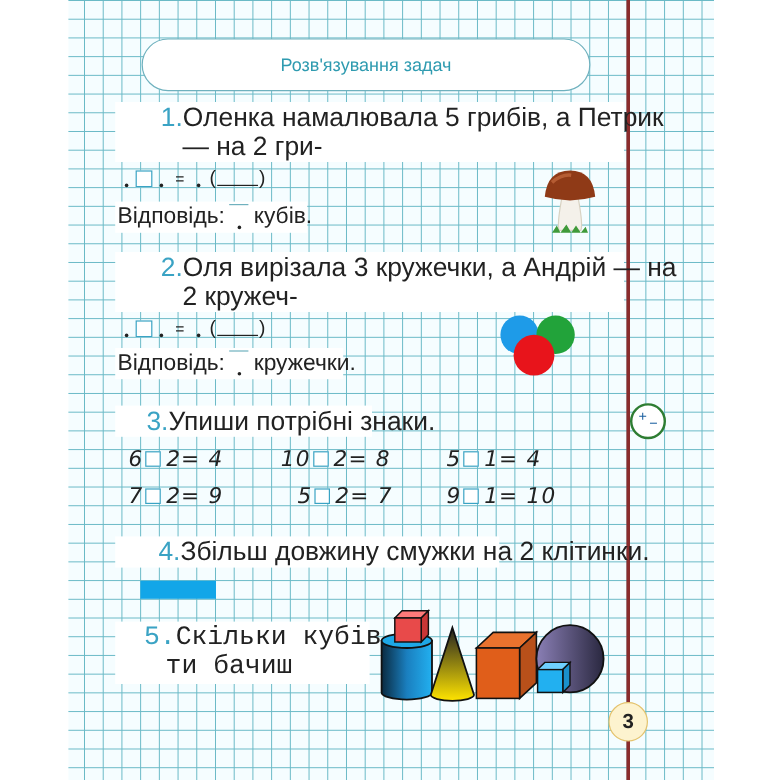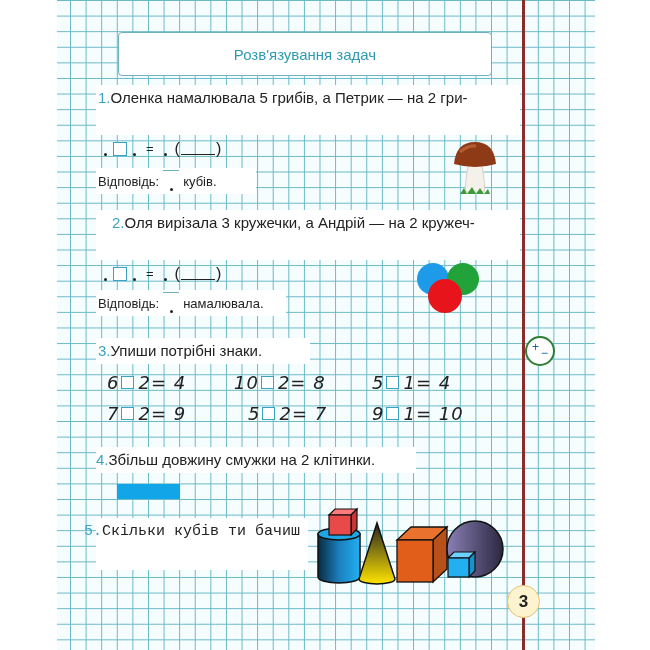--- a/index.html
+++ b/index.html
@@ -7,34 +7,34 @@
          font-family:"Liberation Sans", sans-serif; color:#222; }
   .page { position:absolute; left:57px; top:0; width:538px; height:650px;
           background-color:#f5fdff;
           background-image:
             linear-gradient(to right, #69b9c6 1px, transparent 1px),
             linear-gradient(to bottom, #69b9c6 1px, transparent 1px);
           background-size:15.6px 15.6px;
           background-position:13px 0px; }
   .margin-line { position:absolute; left:522px; top:0; width:3px; height:650px; background:#8a2c2c; }
   .title-box { position:absolute; left:118px; top:32px; width:374px; height:44px; background:#fff;
-               border:1.5px solid #6fb1be; border-radius:4px; box-sizing:border-box;
+               border:1.5px solid #6fb1be; border-radius:22px; box-sizing:border-box;
                display:flex; align-items:center; justify-content:center; }
   .title-box span { color:#2f9bb0; font-size:15px; }
   .white { position:absolute; background:#fff; }
-  .task-text { position:absolute; font-size:15px; line-height:24px; color:#222; }
+  .task-text { position:absolute; font-size:22px; line-height:24px; color:#222;margin-left:36px; }
   .num { color:#3aa3c4; }
   .hang { padding-left:18px; text-indent:-18px; }
   .eq { position:absolute; display:flex; align-items:flex-end; font-size:14px; }
   .dot { display:inline-block; width:3px; height:3px; background:#222; border-radius:50%; margin:0 6px 2px 6px; }
   .sq { display:inline-block; width:14px; height:14px; border:1.5px solid #3aa3c4; background:#fff; box-sizing:border-box; margin-bottom:2px; }
   .eqs { margin:0 4px 2px 4px; font-size:13px; }
   .paren { display:inline-flex; align-items:flex-end; font-size:16px; margin-left:2px; }
   .paren .line { display:inline-block; width:34px; border-bottom:1.5px solid #222; margin:0 1px 3px 1px; }
-  .answer { position:absolute; display:flex; align-items:center; font-size:13px; }
+  .answer { position:absolute; display:flex; align-items:center; font-size:19px; }
   .ansbox { display:inline-block; width:16px; height:22px; margin:0 4px; position:relative; border-top:1px solid #6fb1be; }
   .ansbox::after { content:""; position:absolute; left:7px; bottom:2px; width:3px; height:3px; background:#222; border-radius:50%; }
   .hand { position:absolute; font-family:"DejaVu Sans", sans-serif; font-style:italic; font-size:18px; color:#222; display:flex; align-items:center; letter-spacing:1px; }
   .hand .sq { margin:0 4px 0 2px; width:13px; height:13px; }
   .strip { position:absolute; left:117px; top:484px; width:63px; height:15px; background:#12a6e8; }
   .badge-plusminus { position:absolute; left:525px; top:336px; width:30px; height:30px; border:2px solid #2e7d32; border-radius:50%;
                      background:#fff; box-sizing:border-box; font-size:12px; color:#1a5fa0; }
   .badge-plusminus .p { position:absolute; left:5px; top:2px; }
   .badge-plusminus .m { position:absolute; left:14px; top:8px; }
   .page-num { position:absolute; left:507px; top:585px; width:33px; height:33px; border-radius:50%; background:#fdf3cf;
@@ -74,49 +74,49 @@
   <span>кубів.</span>
 </div>
 <svg style="position:absolute;left:450px;top:138px;" width="50" height="60">
   <path d="M 18 28 Q 14 50 16 54 L 34 54 Q 36 50 32 28 Z" fill="#f4f1ea" stroke="#d8d2c2" stroke-width="1"></path>
   <path d="M 4 26 Q 6 4 25 4 Q 44 4 46 26 Q 25 32 4 26 Z" fill="#8f3a17"></path>
   <path d="M 10 14 Q 18 7 26 8" stroke="#b55c33" stroke-width="3" fill="none"></path>
   <path d="M 10 56 L 14 50 L 17 56 L 22 49 L 26 56 L 30 50 L 34 56 L 38 51 L 40 56 Z" fill="#3f9a3a"></path>
 </svg>
 
 <div class="white" style="left:96px;top:210px;width:424px;height:50px;"></div>
-<div class="task-text hang" style="left:112px;top:211px;width:425px;">
+<div class="task-text hang" style="left:98px;top:211px;width:425px;">
   <span class="num">2.</span><span>Оля вирізала 3 кружечки, а Андрій — на 2 кружеч-</span><br>
 </div>
 <div class="eq" style="left:98px;top:263px;height:20px;">
   <span class="dot"></span>
   <span class="sq"></span>
   <span class="dot"></span>
   <span class="eqs">=</span>
   <span class="dot"></span>
   <span class="paren">
     <span>(</span>
     <span class="line"></span>
     <span>)</span>
   </span>
 </div>
 <div class="white" style="left:96px;top:290px;width:190px;height:26px;"></div>
 <div class="answer" style="left:98px;top:290px;height:26px;">
   <span>Відповідь:</span>
   <span class="ansbox"></span>
-  <span>намалювала.</span>
+  <span>кружечки.</span>
 </div>
 <svg style="position:absolute;left:415px;top:259px;" width="70" height="58">
   <circle cx="18" cy="20" r="16" fill="#1e9be8"></circle>
   <circle cx="48" cy="20" r="16" fill="#22a33a"></circle>
   <circle cx="30" cy="37" r="17" fill="#e8141b"></circle>
 </svg>
 
 <div class="white" style="left:96px;top:338px;width:214px;height:26px;"></div>
-<div class="task-text" style="left:98px;top:339px;text-align:center;">
+<div class="task-text" style="left:86px;top:339px;text-align:center;">
   <span class="num">3.</span><span>Упиши потрібні знаки.</span>
 </div>
 
 <div class="hand" style="left:107px;top:372px;">
   <span>6</span><span class="sq"></span><span>2</span><span>=</span>&nbsp;<span>4</span>
 </div>
 <div class="hand" style="left:234px;top:372px;">
   <span>10</span><span class="sq"></span><span>2</span><span>=</span>&nbsp;<span>8</span>
 </div>
 <div class="hand" style="left:372px;top:372px;">

